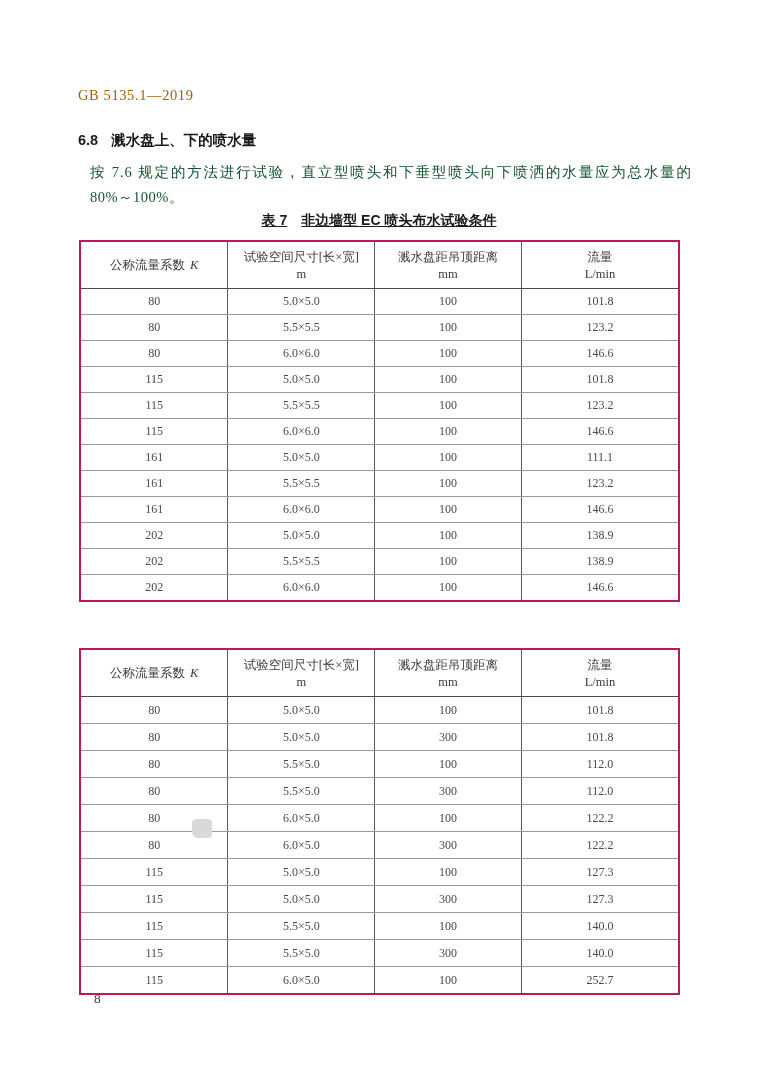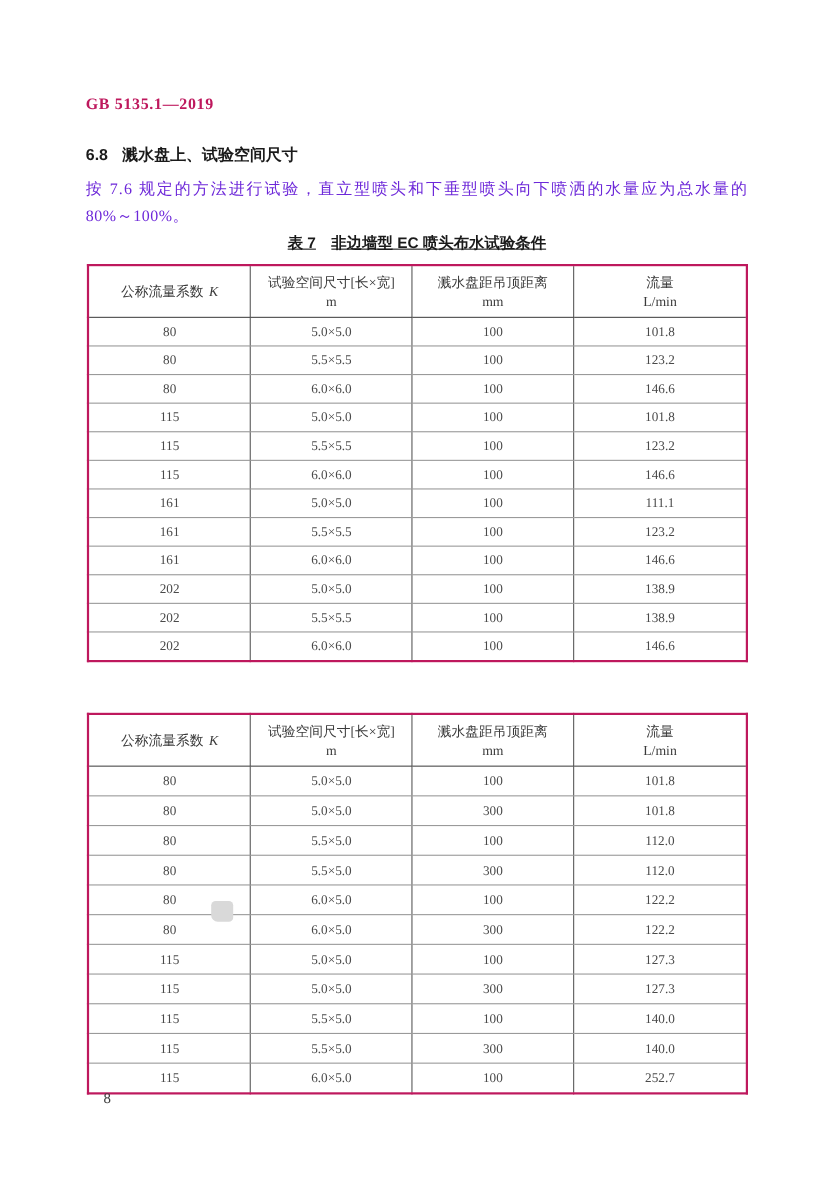--- a/index.html
+++ b/index.html
@@ -6,32 +6,32 @@
   .page{
     position:relative;
     width:763px;height:1073px;
     background:#ffffff;
     font-family:"Liberation Serif","DejaVu Serif",serif;
     color:#333;
     overflow:hidden;
   }
   .doc-header{
     position:absolute;left:78px;top:87px;
-    font-size:14.5px;font-weight:bold;color:#be185d;
+    font-size:14.5px;font-weight:normal;color:#a16207;
     letter-spacing:0.6px;
   }
   .section-heading{
     position:absolute;left:78px;top:131px;
     font-size:14.5px;font-weight:bold;color:#1a1a1a;
     font-family:"Liberation Sans","DejaVu Sans",sans-serif;
   }
   .section-heading .sec-num{margin-right:13px;}
   .para{
-    position:absolute;left:78px;width:602px;
-    font-size:14.5px;color:#6d28d9;line-height:20px;
+    position:absolute;left:90px;width:602px;
+    font-size:14.5px;color:#14532d;line-height:20px;
     margin:0;
   }
   .para-1{
     top:162px;white-space:nowrap;
     letter-spacing:1px;
     text-align:justify;text-align-last:justify;
   }
   .para-2{top:187px;letter-spacing:0.5px;}
   .tbl-caption{
     position:absolute;left:78px;width:602px;
@@ -84,21 +84,21 @@
   }
 </style>
 </head>
 <body>
 
 <div class="page">
 
   <div class="doc-header">GB 5135.1—2019</div>
 
   <div class="section-heading">
-    <span class="sec-num">6.8</span><span>溅水盘上、试验空间尺寸</span>
+    <span class="sec-num">6.8</span><span>溅水盘上、下的喷水量</span>
   </div>
 
   <p class="para para-1">按 7.6 规定的方法进行试验，直立型喷头和下垂型喷头向下喷洒的水量应为总水量的</p>
   <p class="para para-2">80%～100%。</p>
 
   <div class="tbl-caption cap-7">
     <span class="cap-label">表 7</span><span>非边墙型 EC 喷头布水试验条件</span>
   </div>
 
   <table class="data-table tbl-7">

